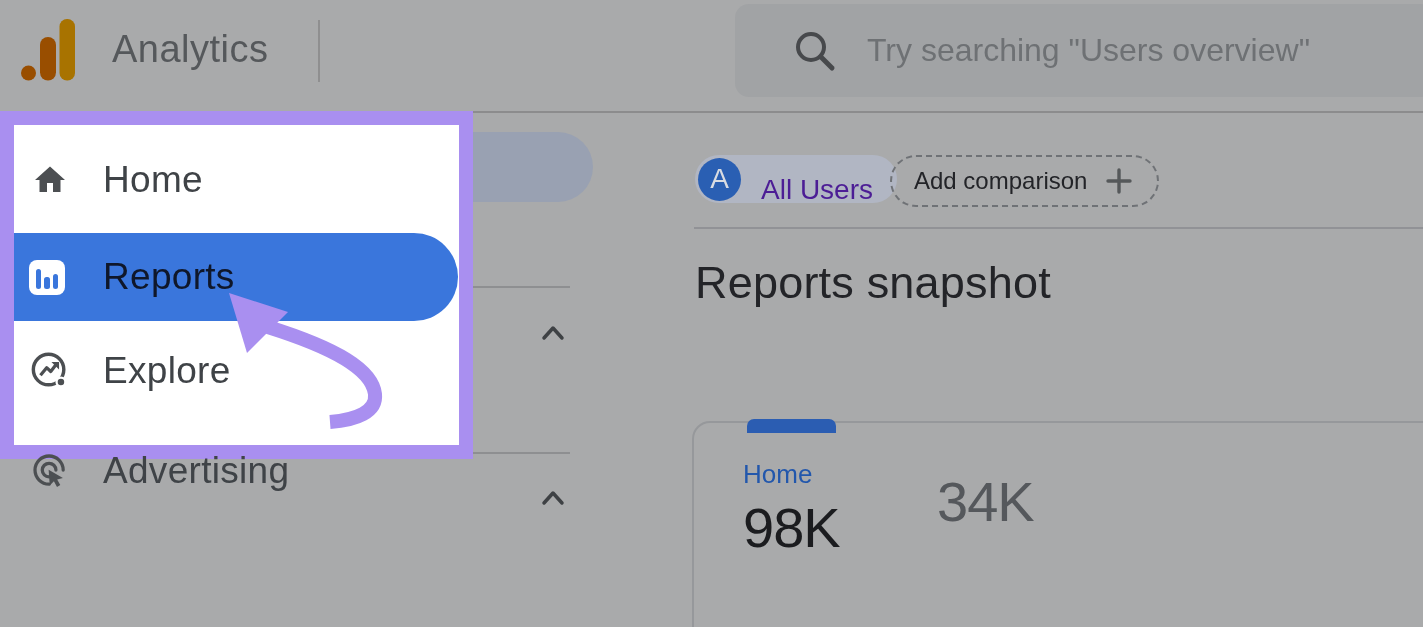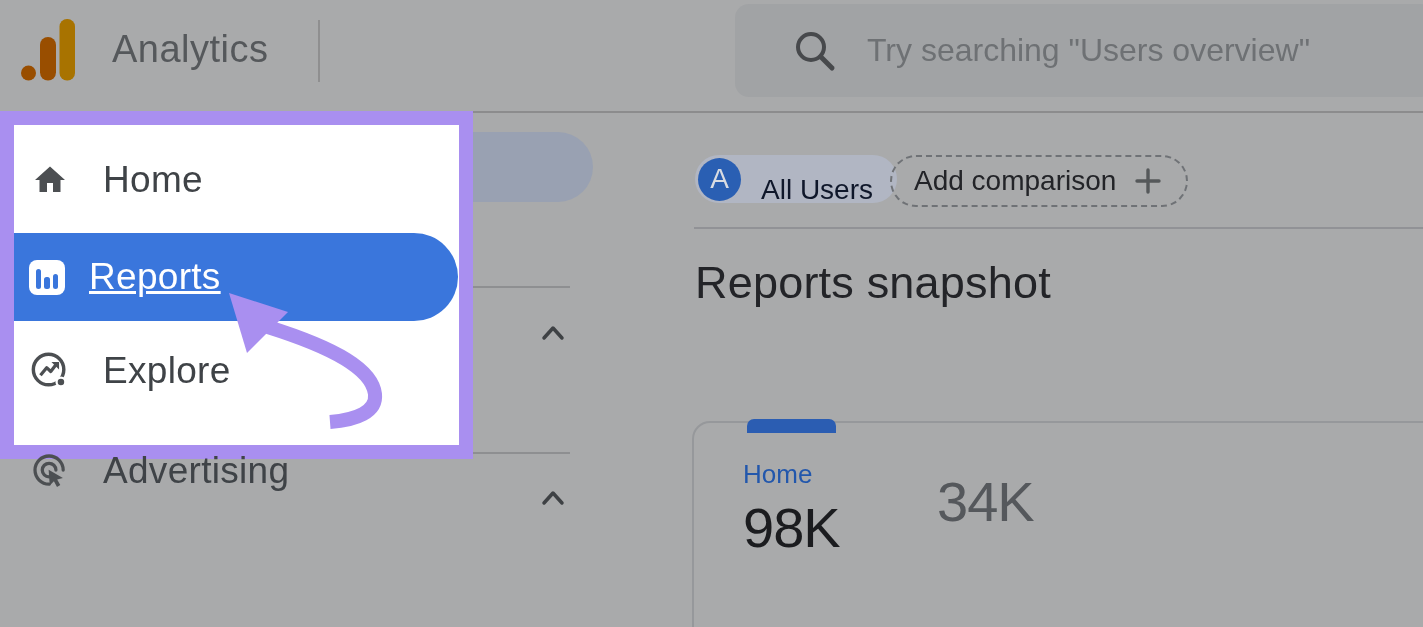--- a/index.html
+++ b/index.html
@@ -42,27 +42,27 @@
   .chevron.c2{top:490px;}
   
   .chip{
     position:absolute;left:695px;top:155px;height:48px;border-radius:24px;
     background:#b1b6c3;display:flex;align-items:center;padding:0 24px 0 3px;
   }
   .chip-avatar{
     width:43px;height:43px;border-radius:50%;background:var(--avatar-blue,#2a5fb3);
     color:#d9dce2;font-size:28px;font-weight:500;display:flex;align-items:center;justify-content:center;
   }
-  .chip-label{margin-left:20px;font-size:28px;font-weight:500;color:#0f172a;margin-top:22px;}
+  .chip-label{margin-left:20px;font-size:28px;font-weight:500;color:#4c1d95;margin-top:22px;}
   .add-comparison{
     position:absolute;left:890px;top:155px;height:52px;border-radius:27px;
     border:2px dashed #6f7276;display:flex;align-items:center;padding:0 22px;background:transparent;
     font-family:"Liberation Sans",sans-serif;cursor:pointer;
   }
-  .add-comparison-label{font-size:28px;font-weight:500;color:#232428;}
+  .add-comparison-label{font-size:24px;font-weight:500;color:#232428;}
   .plus-icon-svg{margin-left:16px;}
   .content-divider{position:absolute;left:694px;top:227px;width:729px;height:2px;background:#919296;}
   .page-title{position:absolute;left:695px;top:257px;font-size:45px;color:#232428;letter-spacing:.2px;}
   .metrics-card{
     position:absolute;left:692px;top:421px;width:780px;height:260px;
     border:2px solid #96989b;border-radius:18px;background:var(--dim-background,#a9aaab);
   }
   .tab-indicator{
     position:absolute;left:747px;top:419px;width:89px;height:14px;
     border-radius:7px 7px 0 0;background:var(--tab-indicator-blue,#2b5db2);
@@ -85,21 +85,21 @@
     position:absolute;left:0;display:flex;align-items:center;padding-left:16px;
     width:444px;cursor:pointer;
   }
   .menu-row .icon-box{width:40px;height:42px;display:flex;align-items:center;justify-content:center;flex-shrink:0;}
   .menu-label{margin-left:33px;font-size:37px;font-weight:500;color:#3f4347;letter-spacing:.3px;}
   .row-home{top:23px;height:64px;}
   .row-reports{
     top:108px;height:88px;background:var(--active-menu-blue,#3a76dc);
     border-radius:0 44px 44px 0;padding-left:15px;
   }
-  .row-reports .menu-label{color:#ffffff;margin-left:24px;text-decoration:underline;}
+  .row-reports .menu-label{color:#0f172a;margin-left:38px;}
   .row-explore{top:216px;height:60px;}
   .row-advertising{top:316px;height:60px;}
   .reports-icon-tile{
     width:36px;height:35px;border-radius:8px;background:#ffffff;position:relative;flex-shrink:0;
   }
   .reports-icon-tile .bar{position:absolute;bottom:6px;width:5.5px;border-radius:2.5px;background:var(--active-menu-blue,#3a76dc);}
   .reports-icon-tile .b1{left:6.5px;height:20px;}
   .reports-icon-tile .b2{left:15px;height:11.5px;}
   .reports-icon-tile .b3{left:23.5px;height:14.5px;}
   .annot-arrow-svg{position:absolute;left:0;top:0;z-index:60;pointer-events:none;}

